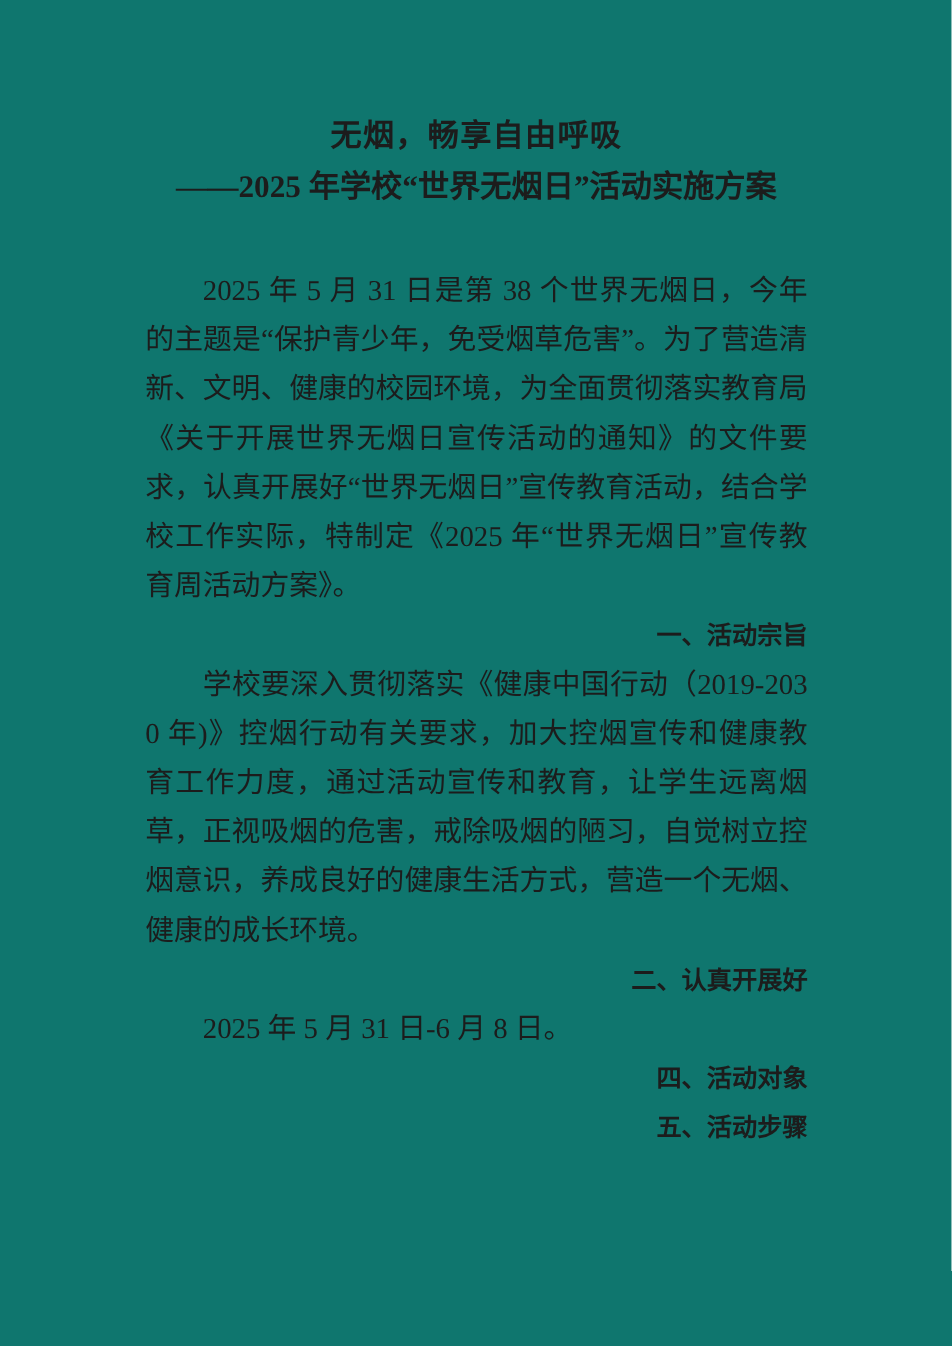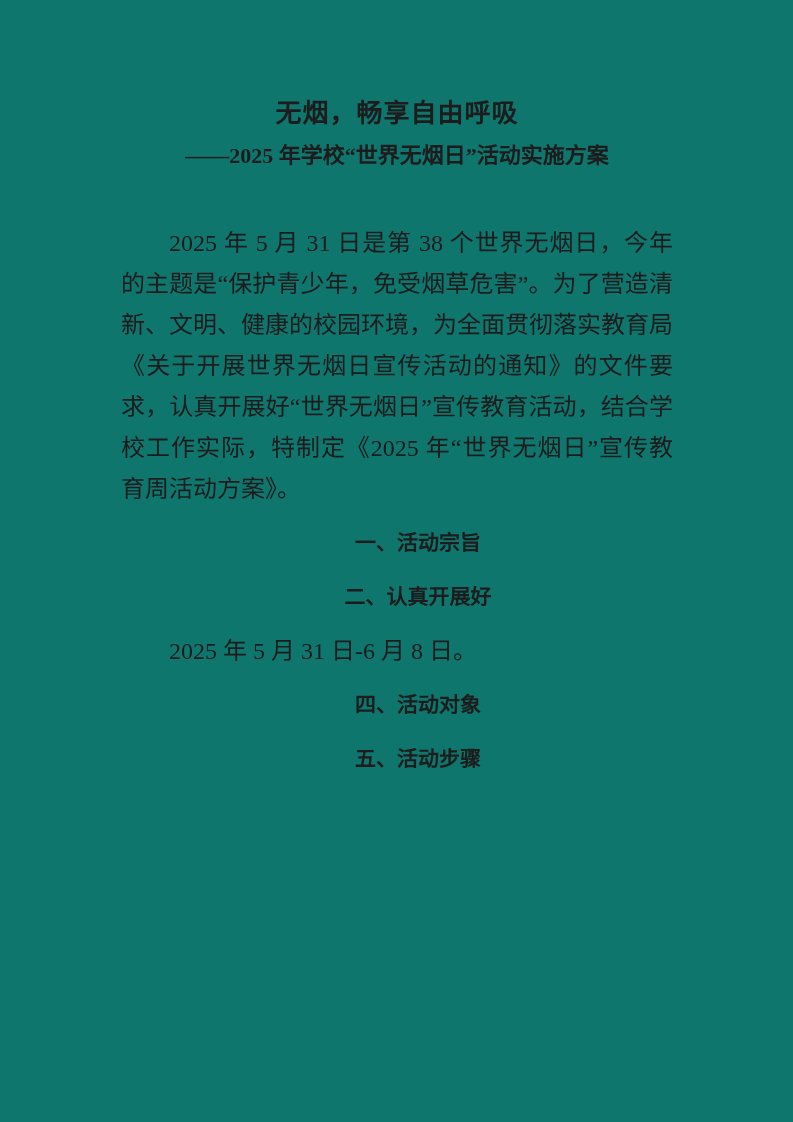--- a/index.html
+++ b/index.html
@@ -25,57 +25,58 @@
   .doc-title {
     margin: 96px 0 0 0;
     font-size: 26px;
     font-weight: bold;
     text-align: center;
     line-height: 35px;
     letter-spacing: 1px;
   }
   .doc-subtitle {
     margin: 9px 0 0 0;
-    font-size: 22px;
+    font-size: 26px;
     font-weight: bold;
     text-align: center;
     line-height: 31px;
   }
   .doc-body {
     margin-top: 52px;
   }
   .para {
     margin: 0;
     font-size: 24px;
     line-height: 41px;
     text-align: justify;
     text-indent: 2em;
     word-break: break-all;
   }
   .heading {
-    margin: 13px;
+    margin: 0;
     font-size: 21px;
     line-height: 41px;
     font-weight: bold;
-    text-align: center;
+    text-align: right;
     text-indent: 2em;
   }
 </style>
 </head>
 <body>
 
 <div class="page">
   <div class="content">
     <h1 class="doc-title">无烟，畅享自由呼吸</h1>
     <h2 class="doc-subtitle">——2025 年学校“世界无烟日”活动实施方案</h2>
 
     <div class="doc-body">
       <p class="para">2025 年 5 月 31 日是第 38 个世界无烟日，今年的主题是“保护青少年，免受烟草危害”。为了营造清新、文明、健康的校园环境，为全面贯彻落实教育局《关于开展世界无烟日宣传活动的通知》的文件要求，认真开展好“世界无烟日”宣传教育活动，结合学校工作实际，特制定《2025 年“世界无烟日”宣传教育周活动方案》。</p>
 
       <h3 class="heading">一、活动宗旨</h3>
+      <p class="para">学校要深入贯彻落实《健康中国行动（2019-2030 年)》控烟行动有关要求，加大控烟宣传和健康教育工作力度，通过活动宣传和教育，让学生远离烟草，正视吸烟的危害，戒除吸烟的陋习，自觉树立控烟意识，养成良好的健康生活方式，营造一个无烟、健康的成长环境。</p>
 
       <h3 class="heading">二、认真开展好</h3>
 
       <p class="para">2025 年 5 月 31 日-6 月 8 日。</p>
 
       <h3 class="heading">四、活动对象</h3>
 
       <h3 class="heading">五、活动步骤</h3>
     </div>
   </div>

